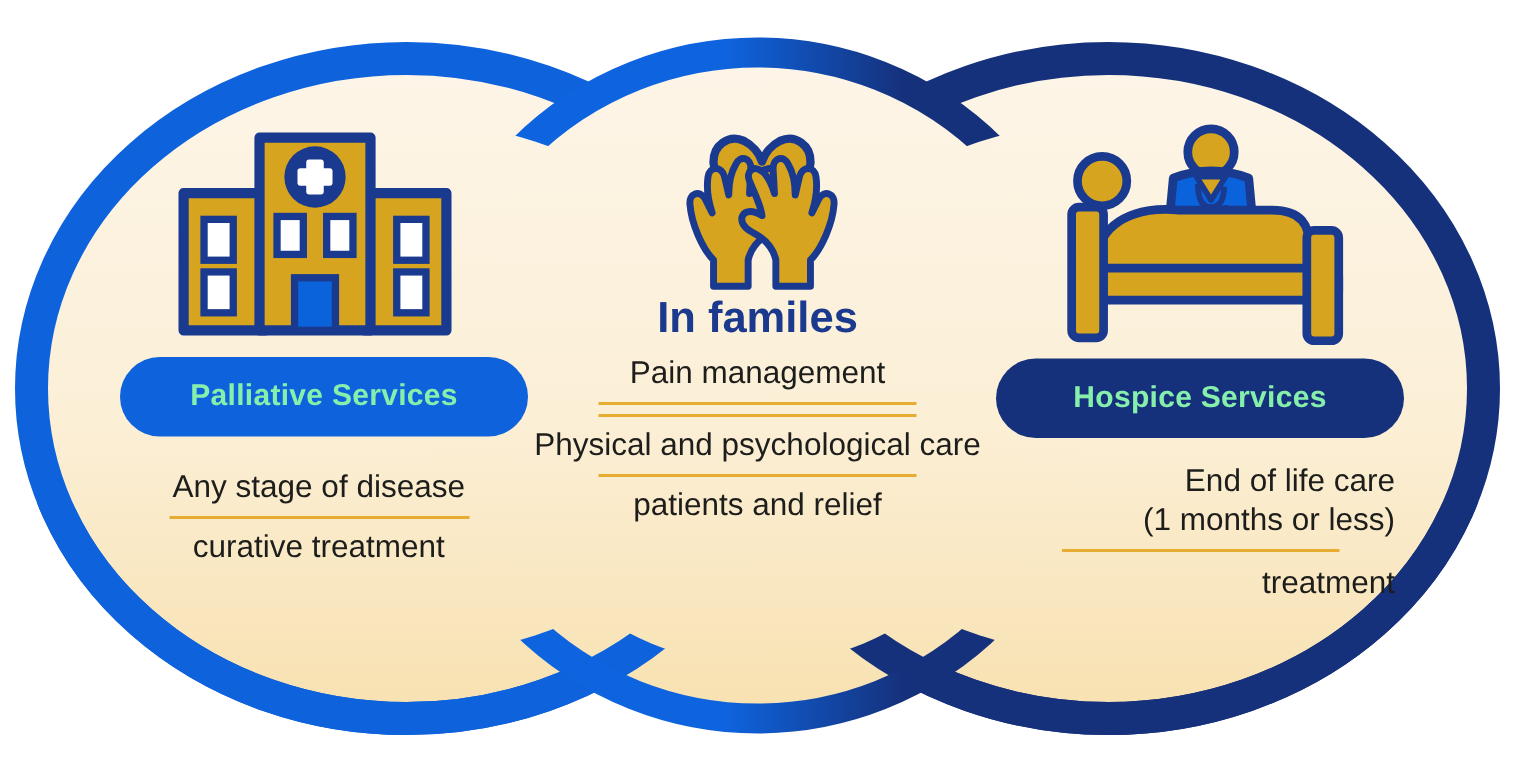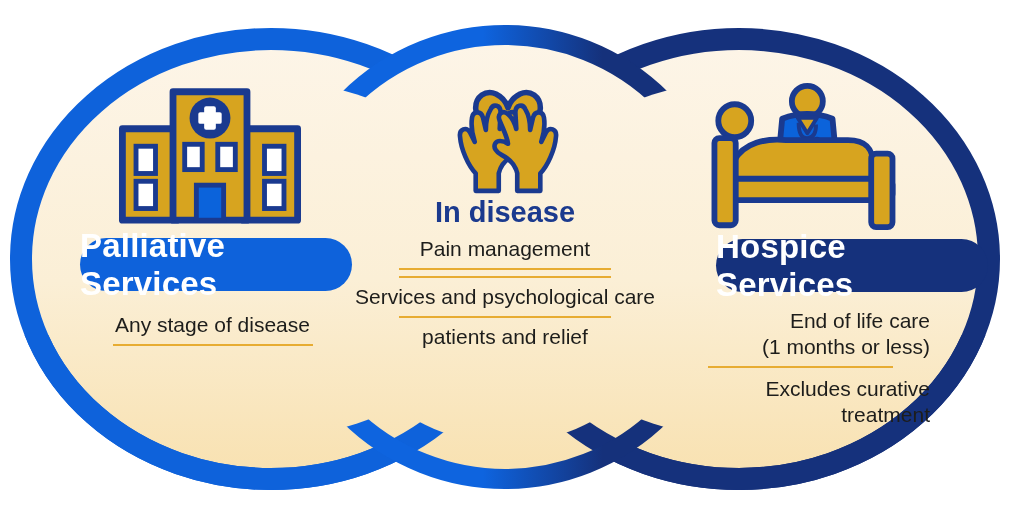--- a/index.html
+++ b/index.html
@@ -5,24 +5,24 @@
   html,body{margin:0;padding:0;background:#ffffff;}
   .canvas{
     position:relative;width:1010px;height:520px;overflow:hidden;
     font-family:"Liberation Sans",sans-serif;
   }
   .base-svg{position:absolute;left:0;top:0;}
   .icon{position:absolute;}
   .pill{
     position:absolute;height:53px;border-radius:27px;
     display:flex;align-items:center;justify-content:center;
-    color:#ffffff;font-weight:bold;font-size:33px;letter-spacing:0.2px;
+    color:#86efac;font-weight:bold;font-size:20px;letter-spacing:0.2px;
   }
   .pill-left{left:80px;top:238px;width:272px;background:#0E62DB;}
-  .pill-right{left:716px;top:239px;width:272px;background:#15317C;}
+  .pill-right{left:664px;top:239px;width:272px;background:#15317C;}
   .incommon{
     position:absolute;left:355px;top:196px;width:300px;text-align:center;
     color:#1B3A8E;font-weight:bold;font-size:29px;
   }
   .col{position:absolute;text-align:center;color:#1D1D1B;font-size:21px;line-height:26px;}
   .col-left{left:85px;top:312px;width:255px;text-align:center;}
   .col-mid{left:340px;top:236px;width:330px;}
   .col-right{left:670px;top:308px;width:260px;text-align:right;}
   .line{display:block;}
   .divider{height:2px;background:#E7AC32;border:none;margin:6px auto;}
@@ -126,51 +126,51 @@
     <rect x="14" y="58" width="22" height="90" rx="5" fill="#D7A41F" stroke="#1A3A8F" stroke-width="6"></rect>
     <rect x="176" y="74" width="22" height="76" rx="5" fill="#D7A41F" stroke="#1A3A8F" stroke-width="6"></rect>
   </svg>
 
   <div class="pill pill-left">
     <span>Palliative Services</span>
   </div>
   <div class="pill pill-right">
     <span>Hospice Services</span>
   </div>
-  <div class="incommon">In disease</div>
+  <div class="incommon">In familes</div>
 
   <div class="col col-left">
     <div class="item">
       <span class="line">Any stage of disease</span>
     </div>
     <div class="divider divider-left"></div>
     <div class="item">
+      <span class="line">curative treatment</span>
     </div>
   </div>
 
   <div class="col col-mid">
     <div class="item">
       <span class="line">Pain management</span>
     </div>
     <div class="divider divider-mid"></div>
     <div class="divider divider-mid"></div>
     <div class="item">
-      <span class="line">Services and psychological care</span>
+      <span class="line">Physical and psychological care</span>
     </div>
     <div class="divider divider-mid"></div>
     <div class="item">
       <span class="line">patients and relief</span>
     </div>
   </div>
 
   <div class="col col-right">
     <div class="item">
       <span class="line">End of life care</span>
       <span class="line">(1 months or less)</span>
     </div>
     <div class="divider divider-right"></div>
     <div class="item" style="margin-top:8px;">
-      <span class="line">Excludes curative</span>
       <span class="line">treatment</span>
     </div>
   </div>
 
 </div>
 
 </body></html>

